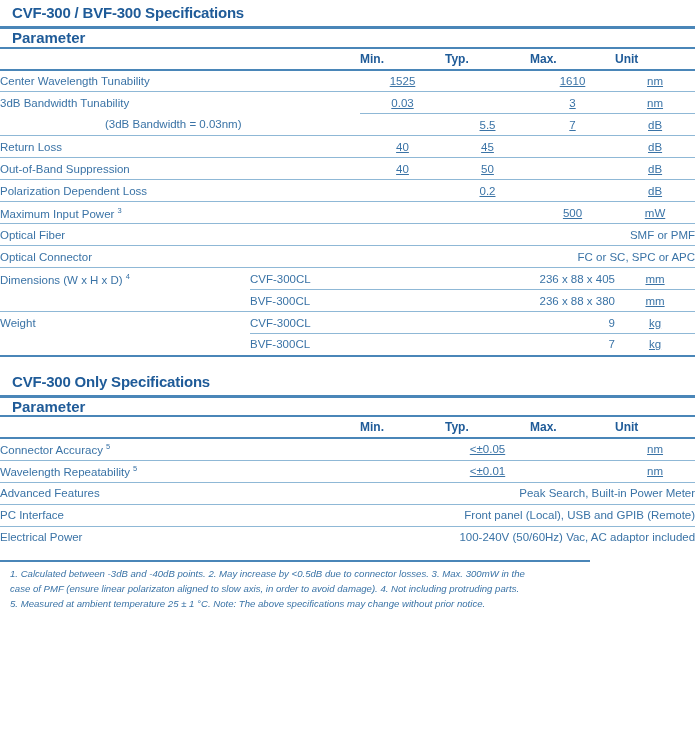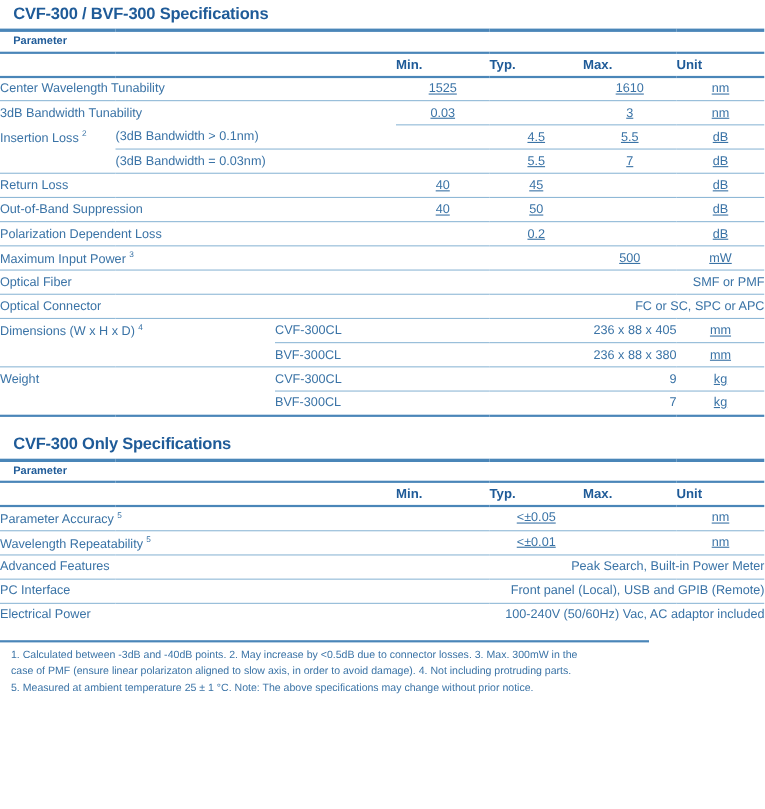--- a/index.html
+++ b/index.html
@@ -47,21 +47,21 @@
   }
 
   
   .param-band {
     border-top: 3px solid #4A86B8;
     border-bottom: 2px solid #4A86B8;
     height: 20px;
   }
   .param-band .plabel {
     font-weight: bold;
-    font-size: 10px;
+    font-size: 15px;
     color: #1F5B98;
     padding-left: 12px;
   }
 
   
   .colhead {
     height: 22px;
     border-bottom: 2px solid #4A86B8;
   }
   .colhead .ch {
@@ -112,20 +112,21 @@
 
   
   .footnotes {
     margin-top: 12px;
     padding: 0 10px 0 10px;
     font-size: 9.6px;
     line-height: 1.55;
     color: #3A73A6;
     border-top: 2px solid #4A86B8;
     padding-top: 5px;
+    font-style: italic;
   }
   .footnotes p {
     margin: 0;
   }
 </style>
 </head>
 <body>
 
 <div class="page">
 
@@ -166,28 +167,20 @@
       <tr class="row">
         <td class="c pname noline" colspan="3"><span>3dB Bandwidth Tunability</span></td>
         <td class="c val">0.03</td>
         <td class="c val"></td>
         <td class="c val">3</td>
         <td class="c val">nm</td>
       </tr>
 
 
 
-      <tr class="row">
-        <td class="c pname noline"><span>Insertion Loss</span><sup>2</sup></td>
-        <td class="c sub" colspan="2">(3dB Bandwidth &gt; 0.1nm)</td>
-        <td class="c val"></td>
-        <td class="c val">4.5</td>
-        <td class="c val">5.5</td>
-        <td class="c val">dB</td>
-      </tr>
 
       <tr class="row">
         <td class="c pname"><span></span></td>
         <td class="c sub" colspan="2">(3dB Bandwidth = 0.03nm)</td>
         <td class="c val"></td>
         <td class="c val">5.5</td>
         <td class="c val">7</td>
         <td class="c val">dB</td>
       </tr>
 
@@ -283,21 +276,21 @@
         <td></td>
         <td></td>
         <td></td>
         <td class="ch">Min.</td>
         <td class="ch">Typ.</td>
         <td class="ch">Max.</td>
         <td class="ch">Unit</td>
       </tr>
 
       <tr class="row">
-        <td class="c pname" colspan="3"><span>Parameter Accuracy</span><sup>5</sup></td>
+        <td class="c pname" colspan="3"><span>Connector Accuracy</span><sup>5</sup></td>
         <td class="c val"></td>
         <td class="c val">&lt;±0.05</td>
         <td class="c val"></td>
         <td class="c val">nm</td>
       </tr>
 
       <tr class="row">
         <td class="c pname" colspan="3"><span>Wavelength Repeatability</span><sup>5</sup></td>
         <td class="c val"></td>
         <td class="c val">&lt;±0.01</td>

